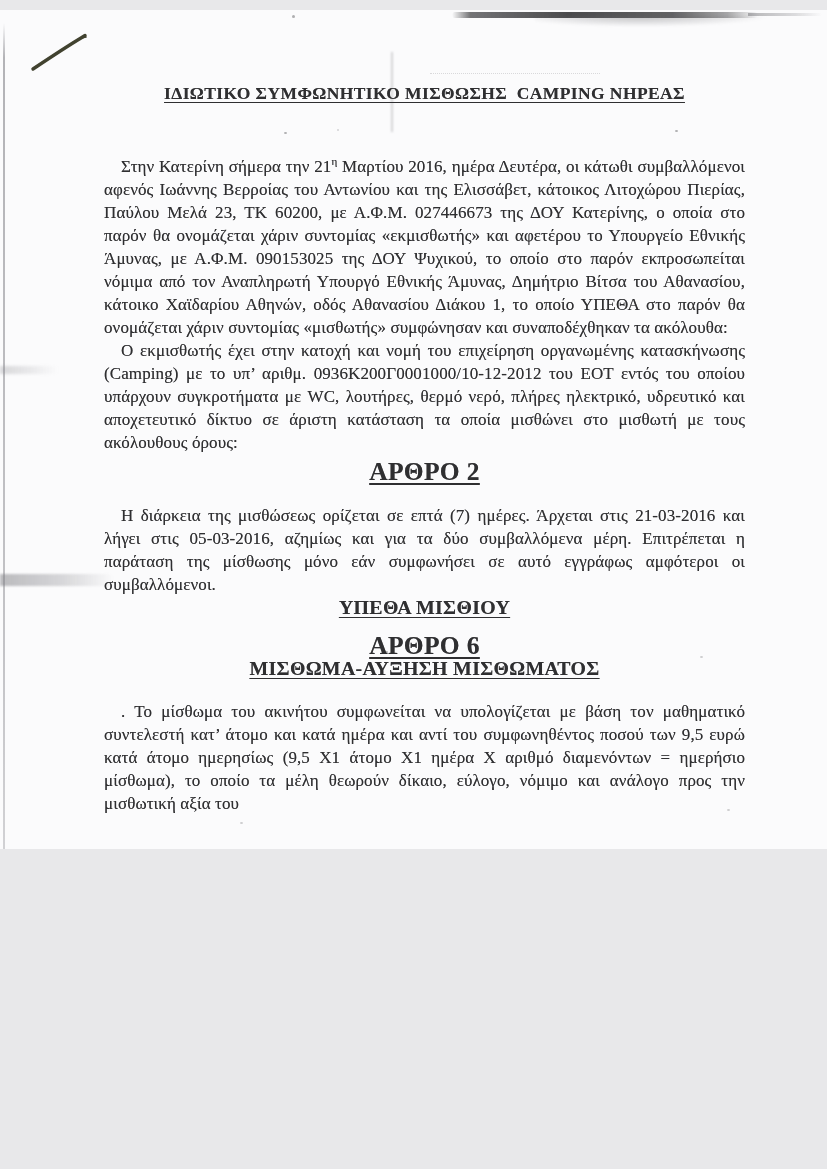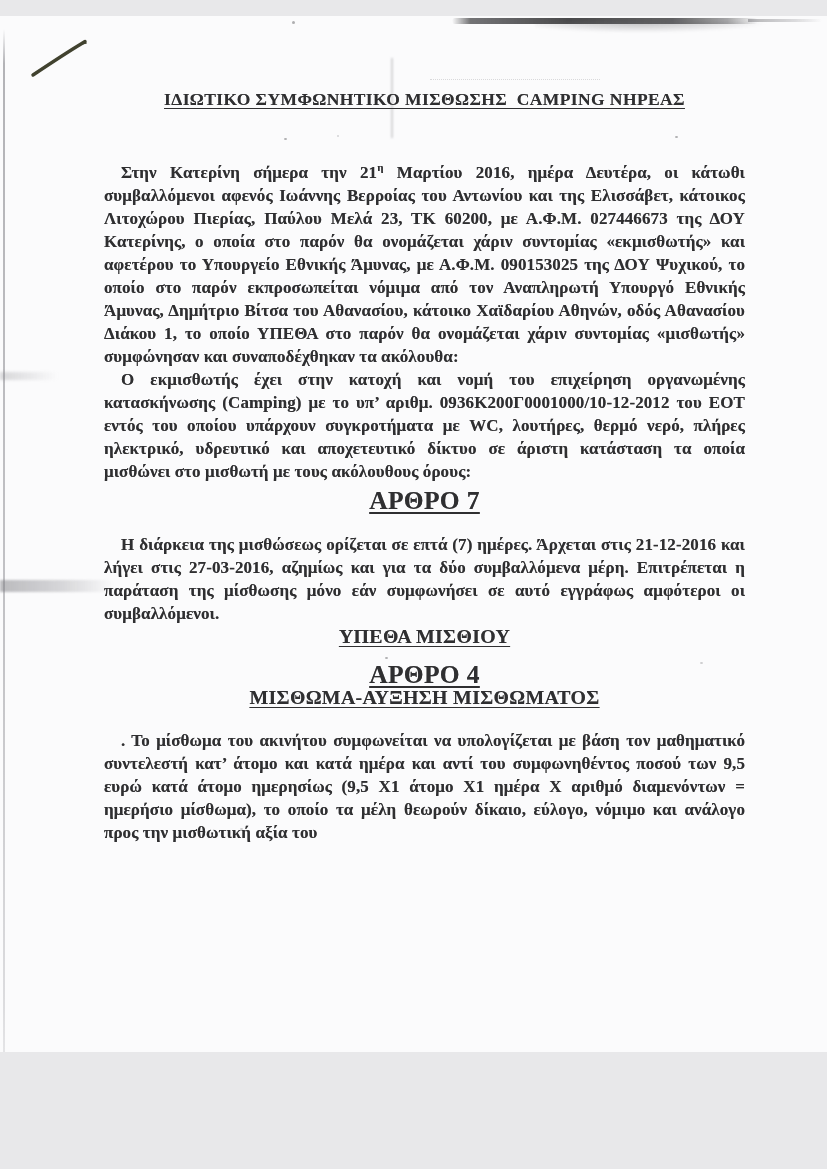--- a/index.html
+++ b/index.html
@@ -1,20 +1,20 @@
 <!DOCTYPE html>
 <html style="--paper: #fbfbfc; --ink: #2f2f31; --pen: #41422f; --smudge: #3d3d3f; --crease: #9a9aa0;"><head>
 <meta charset="utf-8">
 <style>
   html, body { margin: 0; padding: 0; background: #e8e8ea; }
   .page {
     position: relative;
     width: 827px;
-    height: 1036px;
-    margin: 16px auto;
+    height: 839px;
+    margin: 10px auto;
     background: var(--paper, #fbfbfc);
     overflow: hidden;
     font-family: "Liberation Serif", "DejaVu Serif", serif;
     color: var(--ink, #2f2f31);
   }
 
   
   .edge-line-left {
     position: absolute; left: 3px; top: 13px; width: 2px; height: 1150px;
     background: linear-gradient(to bottom,
@@ -66,21 +66,21 @@
     font-size: 17px; line-height: 23px; letter-spacing: .1px;
     text-align: justify;
     text-shadow: 0 0 .5px rgba(47,47,49,.55);
   }
   .doc-title {
     font-size: 17.5px; font-weight: bold; text-align: center;
     text-decoration: underline; text-underline-offset: 3px;
     letter-spacing: .4px; line-height: 26px; white-space: pre-wrap;
     margin: 0 0 49px 0;
   }
-  .para { margin: 0; text-indent: 17px; font-weight: bold; }
+  .para { margin: 0; text-indent: 17px; }
   .article-heading, .article-subheading {
     font-weight: bold; text-align: center; text-indent: 0;
     text-decoration: underline; text-underline-offset: 3px;
     letter-spacing: .3px; margin: 0; line-height: 23px;
   }
   .art-1 .article-heading { margin-top: 6px; }
   .art-1 .para { margin-top: 21px; }
   .art-2 .article-heading { margin-top: 17px; }
   .art-2 .para { margin-top: 24px; }
   .art-3 .article-heading { margin-top: 15px; }
@@ -120,28 +120,28 @@
 
   <div class="text-block">
 
     <h1 class="doc-title">ΙΔΙΩΤΙΚΟ ΣΥΜΦΩΝΗΤΙΚΟ ΜΙΣΘΩΣΗΣ  CAMPING ΝΗΡΕΑΣ</h1>
 
     <p class="para"><span>Στην Κατερίνη σήμερα την 21</span><sup class="ord">η</sup><span> Μαρτίου 2016, ημέρα Δευτέρα, οι κάτωθι συμβαλλόμενοι αφενός Ιωάννης Βερροίας του Αντωνίου και της Ελισσάβετ, κάτοικος Λιτοχώρου Πιερίας, Παύλου Μελά 23, ΤΚ 60200, με Α.Φ.Μ. 027446673 της ΔΟΥ Κατερίνης, ο οποία στο παρόν θα ονομάζεται χάριν συντομίας «εκμισθωτής» και αφετέρου το Υπουργείο Εθνικής Άμυνας, με Α.Φ.Μ. 090153025 της ΔΟΥ Ψυχικού, το οποίο στο παρόν εκπροσωπείται νόμιμα από τον Αναπληρωτή Υπουργό Εθνικής Άμυνας, Δημήτριο Βίτσα του Αθανασίου, κάτοικο Χαϊδαρίου Αθηνών, οδός Αθανασίου Διάκου 1, το οποίο ΥΠΕΘΑ στο παρόν θα ονομάζεται χάριν συντομίας «μισθωτής» συμφώνησαν και συναποδέχθηκαν τα ακόλουθα:</span></p>
 
     <p class="para">Ο εκμισθωτής  έχει στην κατοχή και νομή του επιχείρηση οργανωμένης κατασκήνωσης (Camping) με το υπ’ αριθμ. 0936Κ200Γ0001000/10-12-2012 του ΕΟΤ εντός του οποίου υπάρχουν συγκροτήματα με WC, λουτήρες, θερμό νερό, πλήρες ηλεκτρικό, υδρευτικό και αποχετευτικό δίκτυο σε άριστη κατάσταση τα οποία μισθώνει στο μισθωτή με τους ακόλουθους όρους:</p>
 
     <section class="art-1">
-      <h2 class="article-heading">ΑΡΘΡΟ 7</h2>
-      <p class="para">Η διάρκεια της μισθώσεως ορίζεται σε επτά (7) ημέρες.  Άρχεται στις 21-12-2016 και λήγει στις 27-03-2016, αζημίως και για τα δύο συμβαλλόμενα  μέρη. Επιτρέπεται η παράταση της μίσθωσης μόνο εάν συμφωνήσει σε αυτό εγγράφως αμφότεροι οι συμβαλλόμενοι.</p>
+      <h2 class="article-heading">ΑΡΘΡΟ 2</h2>
+      <p class="para">Η διάρκεια της μισθώσεως ορίζεται σε επτά (7) ημέρες.  Άρχεται στις 21-03-2016 και λήγει στις 05-03-2016, αζημίως και για τα δύο συμβαλλόμενα  μέρη. Επιτρέπεται η παράταση της μίσθωσης μόνο εάν συμφωνήσει σε αυτό εγγράφως αμφότεροι οι συμβαλλόμενοι.</p>
     </section>
 
     <section class="art-2">
       <h3 class="article-subheading">ΥΠΕΘΑ ΜΙΣΘΙΟΥ</h3>
     </section>
 
     <section class="art-3">
-      <h2 class="article-heading">ΑΡΘΡΟ 4</h2>
+      <h2 class="article-heading">ΑΡΘΡΟ 6</h2>
       <h3 class="article-subheading">ΜΙΣΘΩΜΑ-ΑΥΞΗΣΗ ΜΙΣΘΩΜΑΤΟΣ</h3>
       <p class="para">. Το μίσθωμα του ακινήτου συμφωνείται να υπολογίζεται με βάση τον μαθηματικό συντελεστή κατ’ άτομο και κατά ημέρα και αντί του συμφωνηθέντος  ποσού των 9,5 ευρώ κατά άτομο ημερησίως (9,5 Χ1 άτομο Χ1 ημέρα Χ αριθμό διαμενόντων = ημερήσιο μίσθωμα), το οποίο τα μέλη θεωρούν δίκαιο, εύλογο, νόμιμο και ανάλογο  προς την μισθωτική αξία του</p>
     </section>
 
   </div>
 </div>
 
 </body></html>

